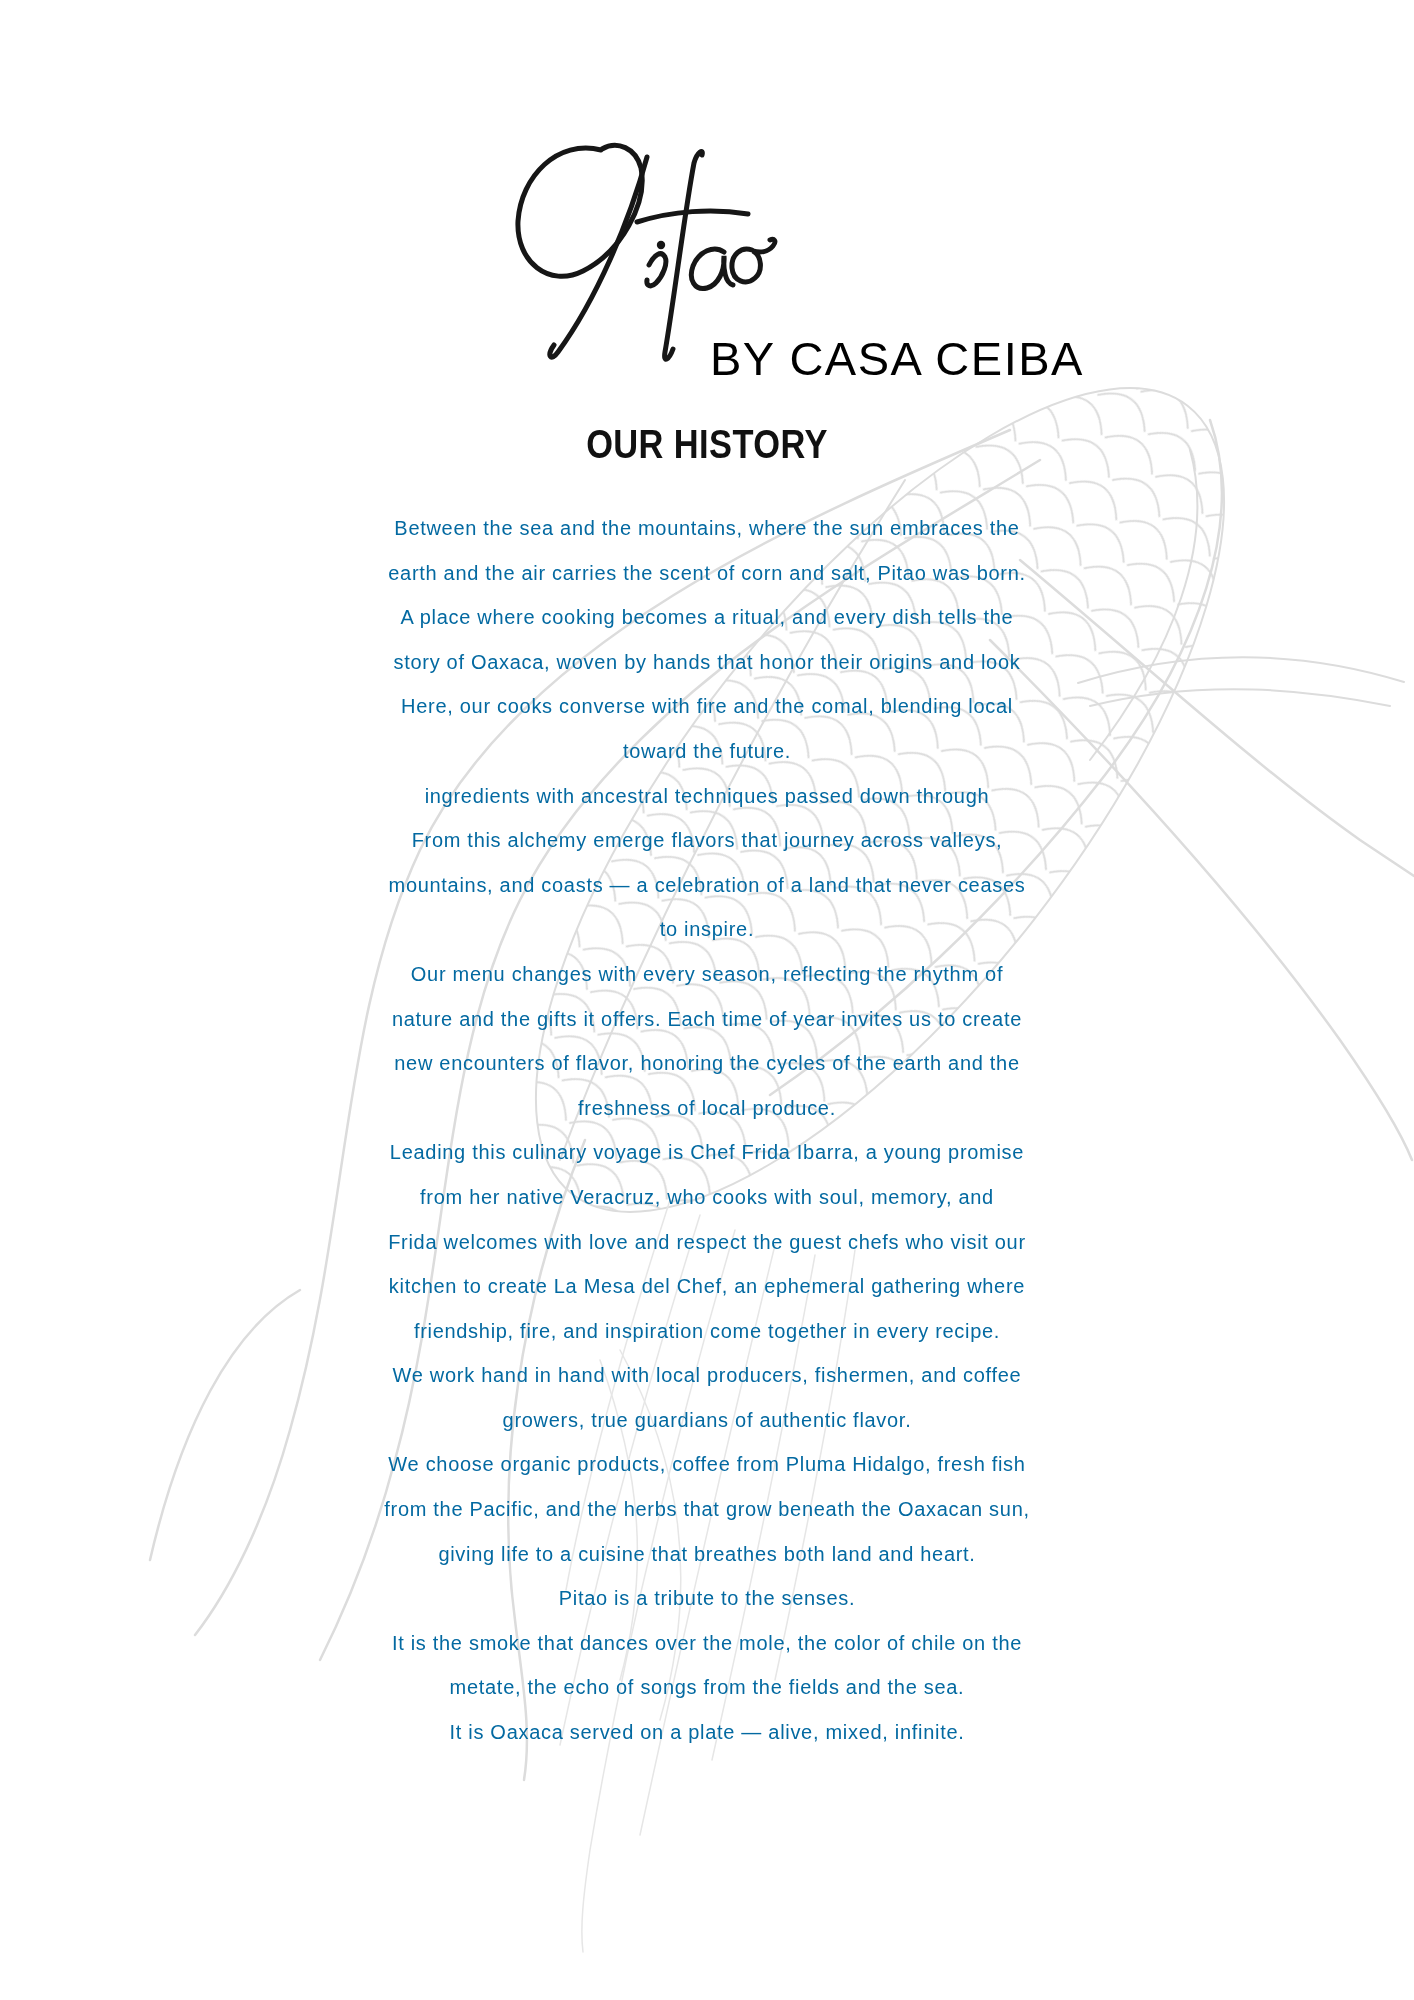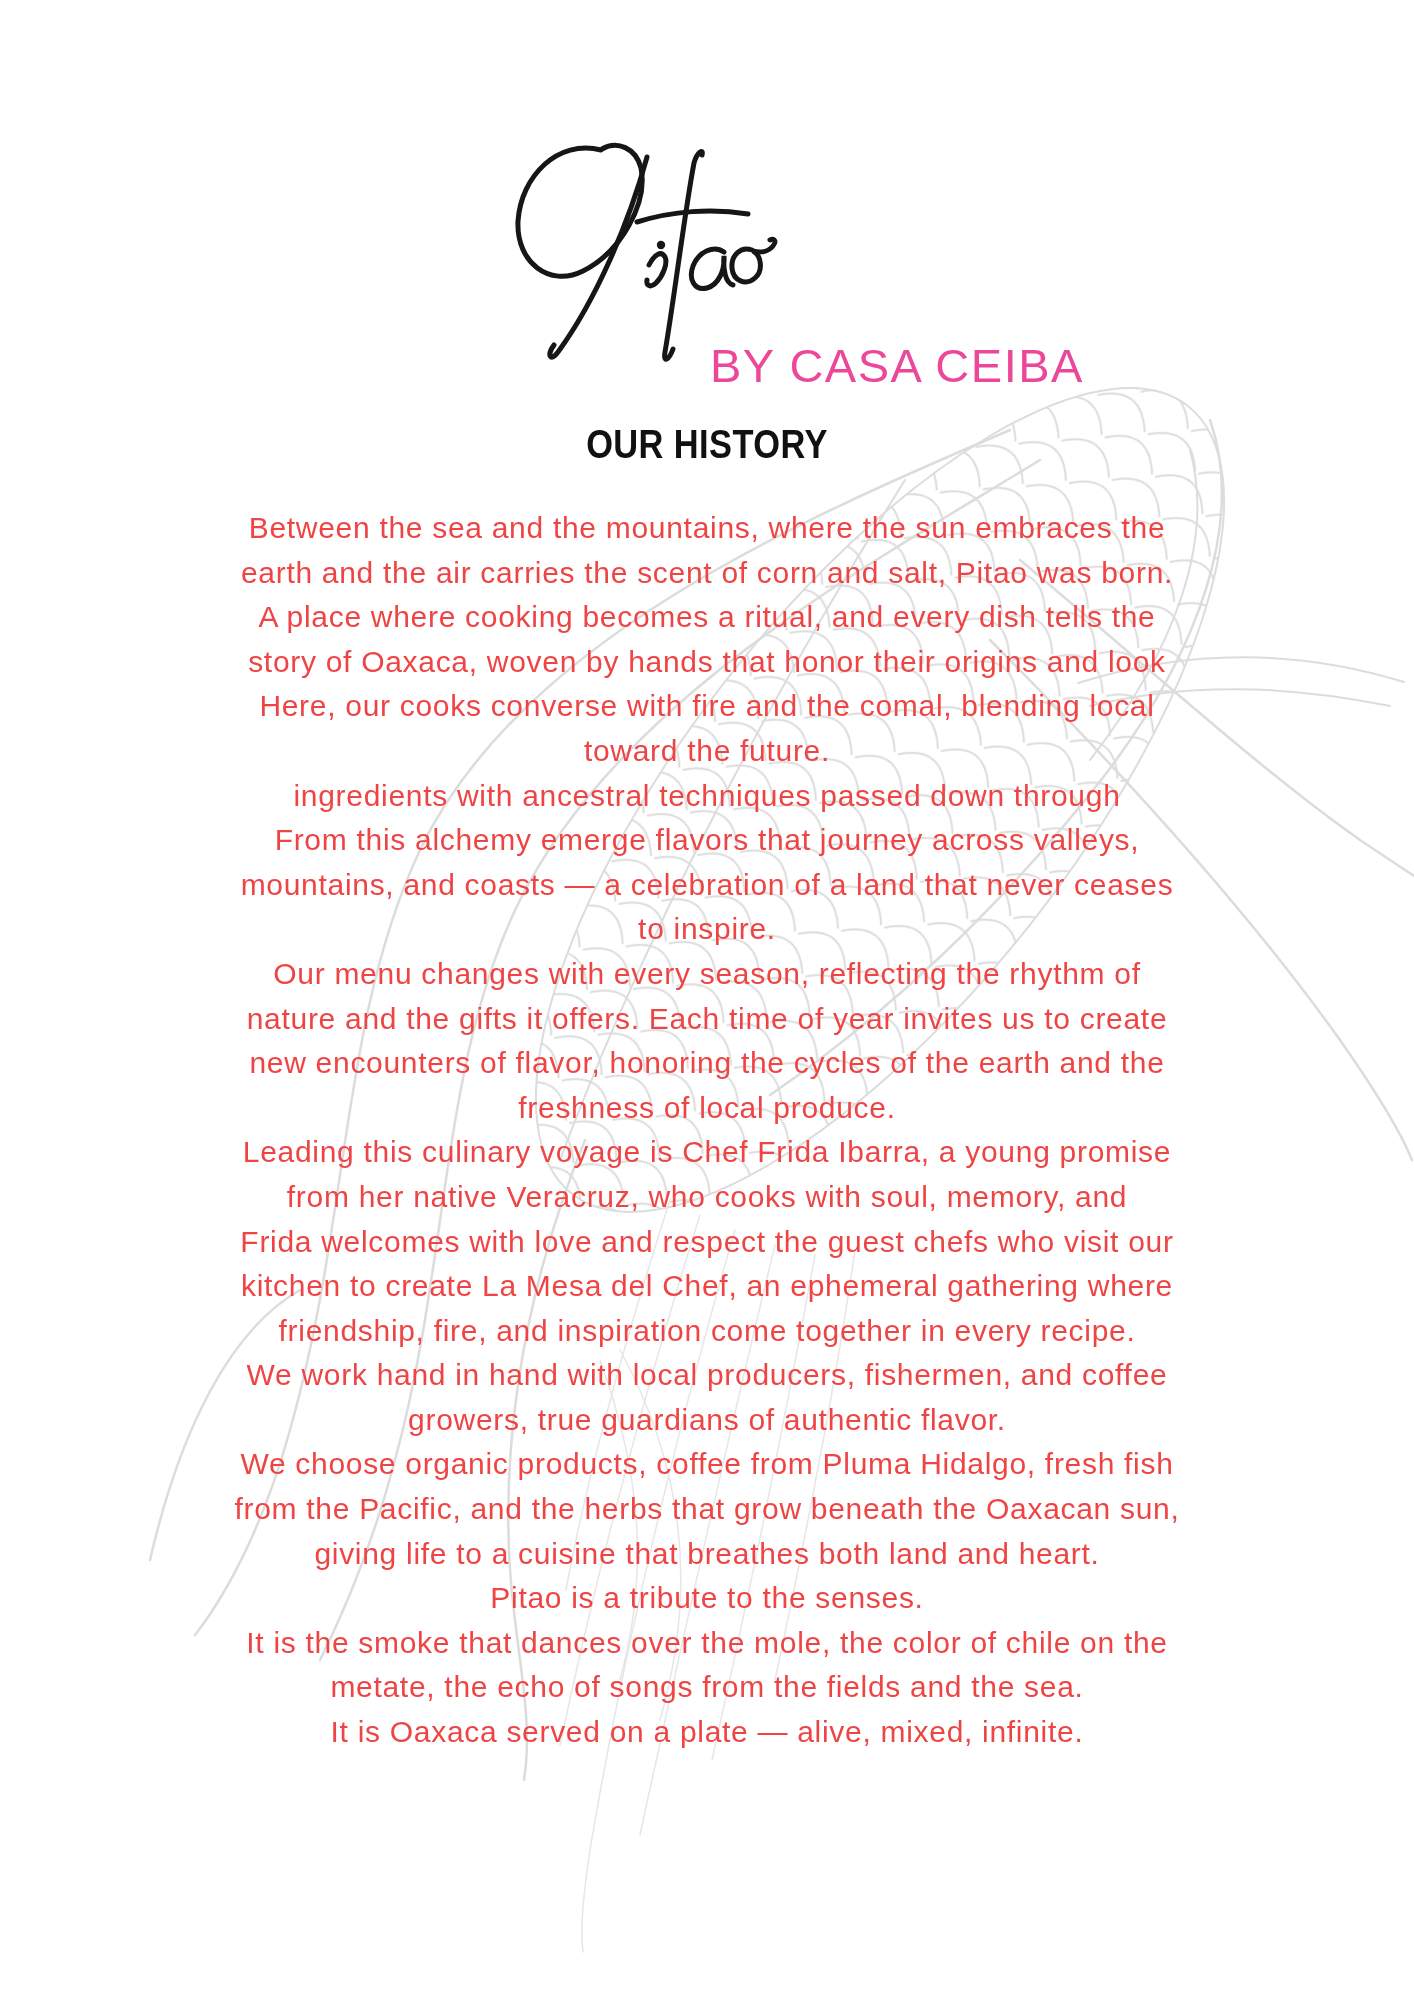--- a/index.html
+++ b/index.html
@@ -16,38 +16,38 @@
   .corn-art {
     position:absolute; left:0; top:0; width:1414px; height:2000px;
     pointer-events:none;
   }
   
   .pitao-script {
     position:absolute; left:490px; top:110px;
     width:300px; height:270px;
   }
   .logo-subtitle {
-    position:absolute; left:710px; top:342px;
+    position:absolute; left:710px; top:335px;
     font-size:47px; line-height:1; font-weight:400;
-    letter-spacing:1.5px; color:#ec4899; white-space:nowrap;
+    letter-spacing:1.5px; color:#000000; white-space:nowrap;
   }
   
   .page-title {
     position:absolute; top:424px; left:0; right:0; margin:0;
     text-align:center;
     font-size:40px; line-height:40px; font-weight:800;
     letter-spacing:.5px; color:#111111;
     transform:scaleX(.86); transform-origin:center;
   }
   
   .history {
     position:absolute; top:506px; left:60px; right:60px;
     text-align:center;
-    font-size:30px; line-height:44.6px;
-    letter-spacing:.7px; font-weight:400; color:#ef4444;
+    font-size:20px; line-height:44.6px;
+    letter-spacing:.7px; font-weight:400; color:#0369a1;
   }
 </style>
 </head>
 <body>
 
 <div class="page">
 
   <svg class="corn-art" viewBox="0 0 1414 2000" width="1414" height="2000" aria-hidden="true">
     <defs>
       <pattern id="kern" width="64" height="58" patternUnits="userSpaceOnUse">

